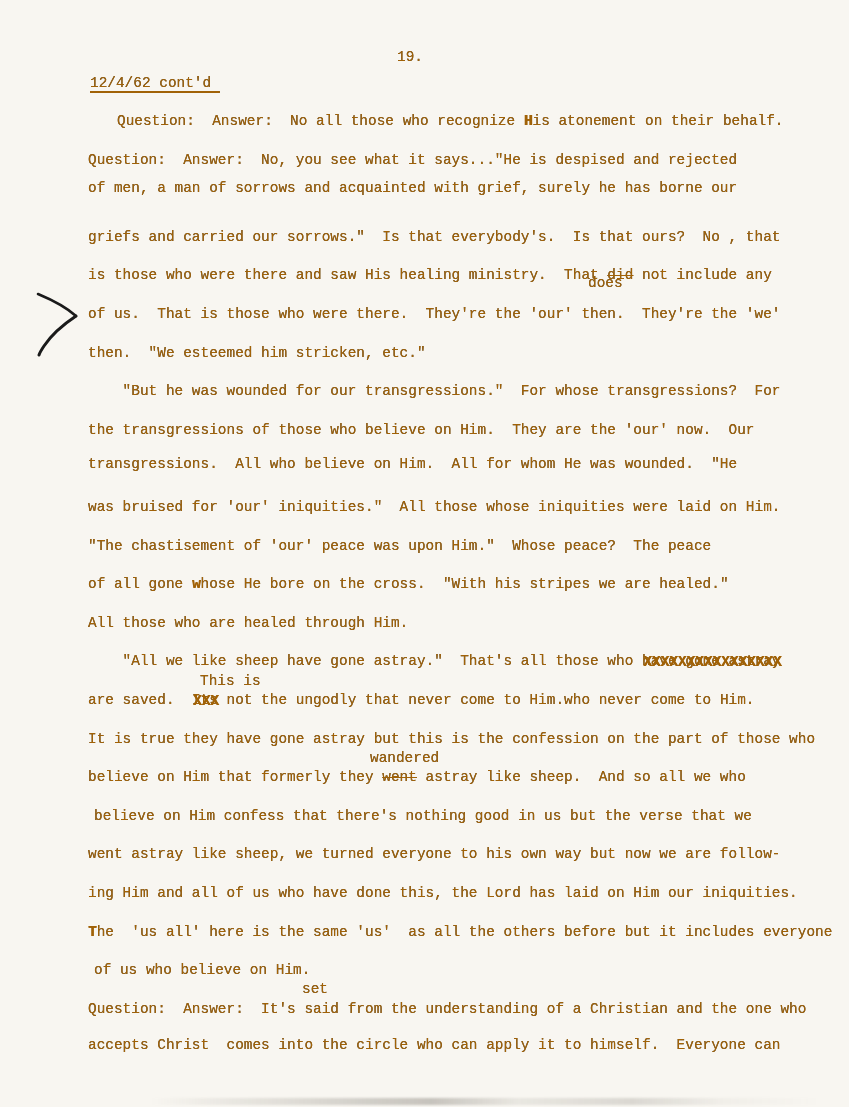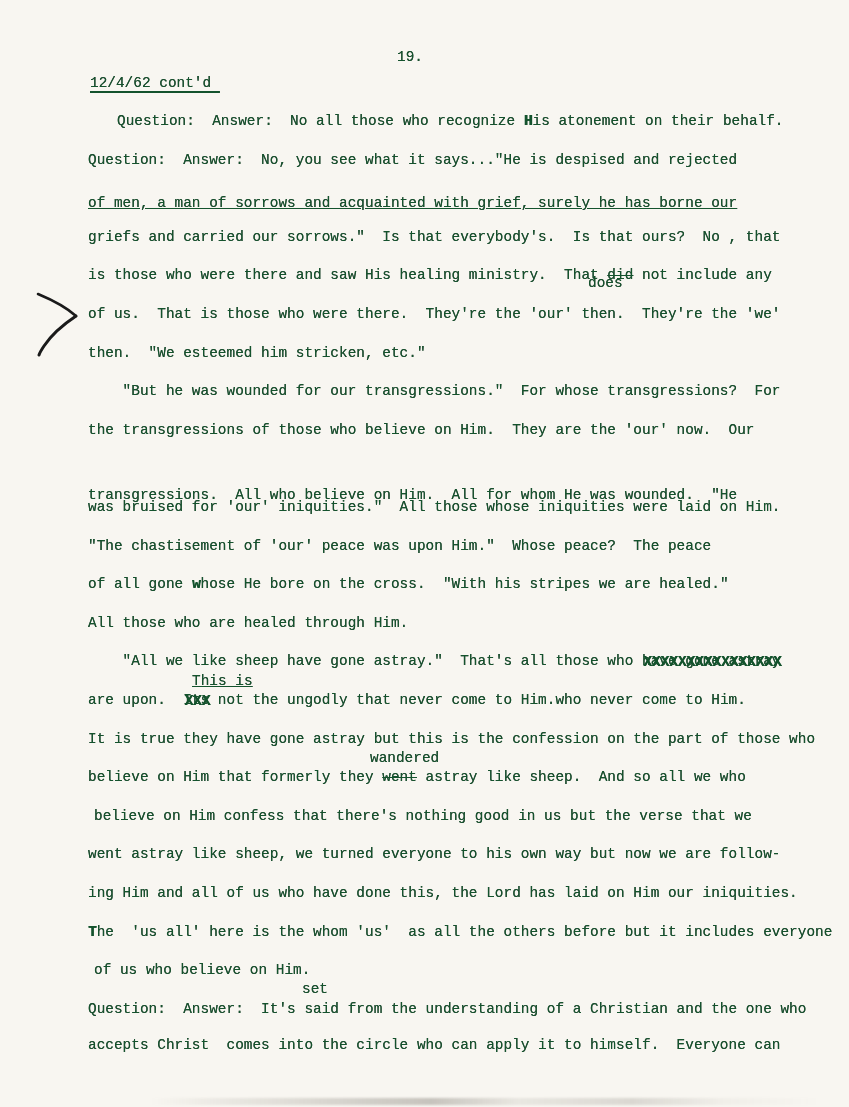--- a/index.html
+++ b/index.html
@@ -7,21 +7,21 @@
     padding: 0;
     background: #e8e6e0;
   }
   .page {
     position: relative;
     width: 849px;
     height: 1107px;
     background: #f8f6f1;
     overflow: hidden;
     font-family: "Liberation Mono", "DejaVu Sans Mono", monospace;
-    color: #14532d;
+    color: #a16207;
   }
   .line {
     position: absolute;
     font-size: 14.4px;
     line-height: 19px;
     white-space: pre;
     letter-spacing: 0.02px;
     text-shadow: 0 0 0.5px rgba(20,20,20,0.75);
   }
   .b  { font-weight: bold; text-shadow: 0.6px 0 currentColor; }
@@ -67,43 +67,43 @@
 </head>
 <body>
 
 <div class="page">
 
   <div id="doc">
       <div class="line" style="top: 48px; left: 397px;"><span>19.</span></div>
       <div class="line" style="top: 74px; left: 90px; text-align: right;"><span class="u">12/4/62 cont'd </span></div>
       <div class="line" style="top: 112px; left: 88px; margin-left: 29px;"><span>Question:  Answer:  No all those who recognize </span><span class="b">H</span><span>is atonement on their behalf.</span></div>
       <div class="line" style="top: 150.6px; left: 88px;"><span>Question:  Answer:  No, you see what it says..."He is despised and rejected</span></div>
-      <div class="line" style="top: 194px; left: 88px; text-decoration: underline;"><span>of men, a man of sorrows and acquainted with grief, surely he has borne our</span></div>
+      <div class="line" style="top: 179px; left: 88px;"><span>of men, a man of sorrows and acquainted with grief, surely he has borne our</span></div>
       <div class="line" style="top: 227.8px; left: 88px;"><span>griefs and carried our sorrows."  Is that everybody's.  Is that ours?  No , that</span></div>
       <div class="line" style="top: 250px; left: 588px; margin-top: 24px;"><span>does</span></div>
       <div class="line" style="top: 266.4px; left: 88px;"><span>is those who were there and saw His healing ministry.  That </span><span class="st">did</span><span> not include any</span></div>
       <div class="line" style="top: 305px; left: 88px;"><span>of us.  That is those who were there.  They're the 'our' then.  They're the 'we'</span></div>
       <div class="line" style="top: 343.6px; left: 88px;"><span>then.  "We esteemed him stricken, etc."</span></div>
       <div class="line" style="top: 382.2px; left: 88px;"><span>    "But he was wounded for our transgressions."  For whose transgressions?  For</span></div>
       <div class="line" style="top: 420.8px; left: 88px;"><span>the transgressions of those who believe on Him.  They are the 'our' now.  Our</span></div>
-      <div class="line" style="top: 486px; left: 88px;"><span>transgressions.  All who believe on Him.  All for whom He was wounded.  "He</span></div>
+      <div class="line" style="top: 455px; left: 88px;"><span>transgressions.  All who believe on Him.  All for whom He was wounded.  "He</span></div>
       <div class="line" style="top: 498px; left: 88px;"><span>was bruised for 'our' iniquities."  All those whose iniquities were laid on Him.</span></div>
       <div class="line" style="top: 536.6px; left: 88px;"><span>"The chastisement of 'our' peace was upon Him."  Whose peace?  The peace</span></div>
       <div class="line" style="top: 575.2px; left: 88px;"><span>of all gone </span><span class="b">w</span><span>hose He bore on the cross.  "With his stripes we are healed."</span></div>
       <div class="line" style="top: 613.8px; left: 88px;"><span>All those who are healed through Him.</span></div>
       <div class="line" style="top: 652.4px; left: 88px;"><span>    "All we like sheep have gone astray."  That's all those who </span><span class="xout" data-x="XXXXXXXXXXXXXXXX">have gone astray</span></div>
-      <div class="line" style="top: 672px; left: 192px; text-decoration: underline;"><span>This is</span></div>
-      <div class="line" style="top: 691px; left: 88px;"><span>are upon.  </span><span class="xout" data-x="XXX">Its</span><span> not the ungodly that never come to Him.who never come to Him.</span></div>
+      <div class="line" style="top: 672px; left: 200px;"><span>This is</span></div>
+      <div class="line" style="top: 691px; left: 88px;"><span>are saved.  </span><span class="xout" data-x="XXX">Its</span><span> not the ungodly that never come to Him.who never come to Him.</span></div>
       <div class="line" style="top: 729.6px; left: 88px;"><span>It is true they have gone astray but this is the confession on the part of those who</span></div>
       <div class="line" style="top: 749px; left: 370px;"><span>wandered</span></div>
       <div class="line" style="top: 768.2px; left: 88px;"><span>believe on Him that formerly they </span><span class="st">went</span><span> astray like sheep.  And so all we who</span></div>
       <div class="line" style="top: 806.8px; left: 94px;"><span>believe on Him confess that there's nothing good in us but the verse that we</span></div>
       <div class="line" style="top: 845.4px; left: 88px;"><span>went astray like sheep, we turned everyone to his own way but now we are follow-</span></div>
       <div class="line" style="top: 884px; left: 88px;"><span>ing Him and all of us who have done this, the Lord has laid on Him our iniquities.</span></div>
-      <div class="line" style="top: 922.6px; left: 88px;"><span class="b">T</span><span>he  'us all' here is the whom 'us'  as all the others before but it includes everyone</span></div>
+      <div class="line" style="top: 922.6px; left: 88px;"><span class="b">T</span><span>he  'us all' here is the same 'us'  as all the others before but it includes everyone</span></div>
       <div class="line" style="top: 961.2px; left: 94px; text-align: right;"><span>of us who believe on Him.</span></div>
       <div class="line" style="top: 980px; left: 302px;"><span>set</span></div>
       <div class="line" style="top: 1000px; left: 88px;"><span>Question:  Answer:  It's said from the understanding of a Christian and the one who</span></div>
       <div class="line" style="top: 1036px; left: 88px;"><span>accepts Christ  comes into the circle who can apply it to himself.  Everyone can</span></div>
     </div>
 
   <svg class="margin-mark" viewBox="0 0 60 78" xmlns="http://www.w3.org/2000/svg">
     <path d="M 8 6 C 20 11 36 19 46 28" fill="none" stroke="#1a1a1a" stroke-width="2.6" stroke-linecap="round"></path>
     <path d="M 46 28 C 34 36 22 46 14 58 C 12 61 10 64 9 67" fill="none" stroke="#1a1a1a" stroke-width="3.0" stroke-linecap="round"></path>
   </svg>

